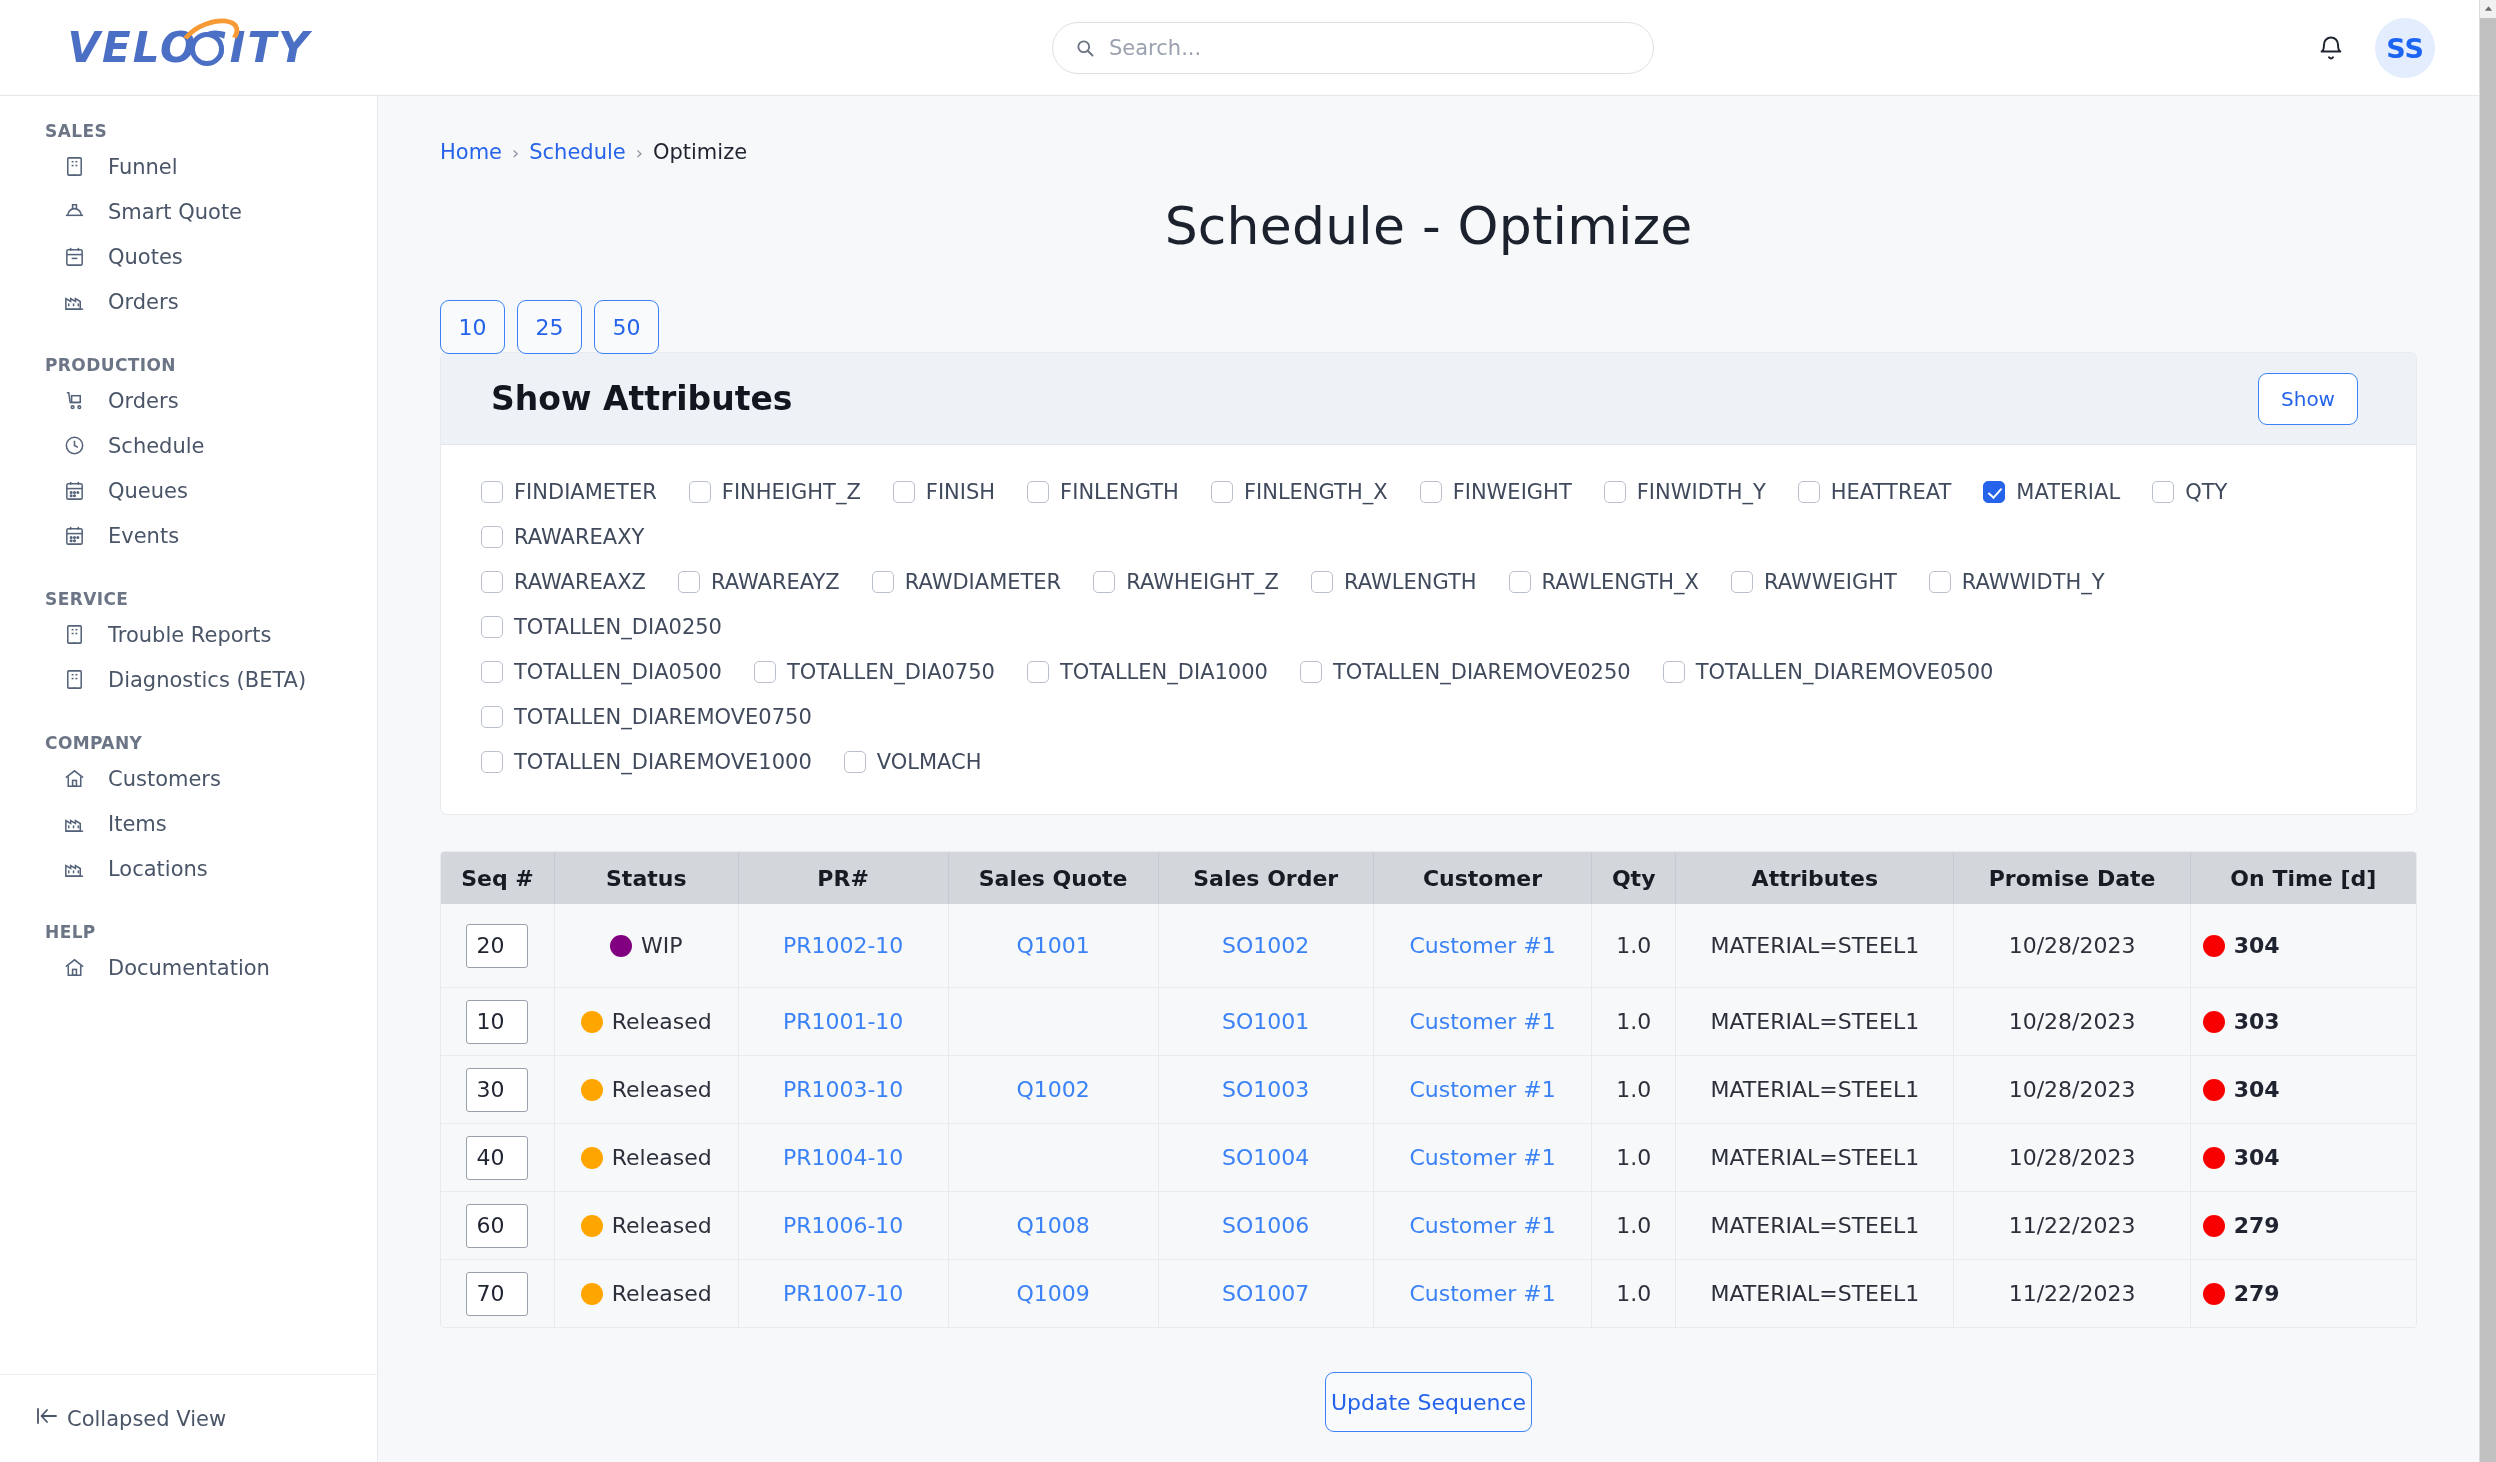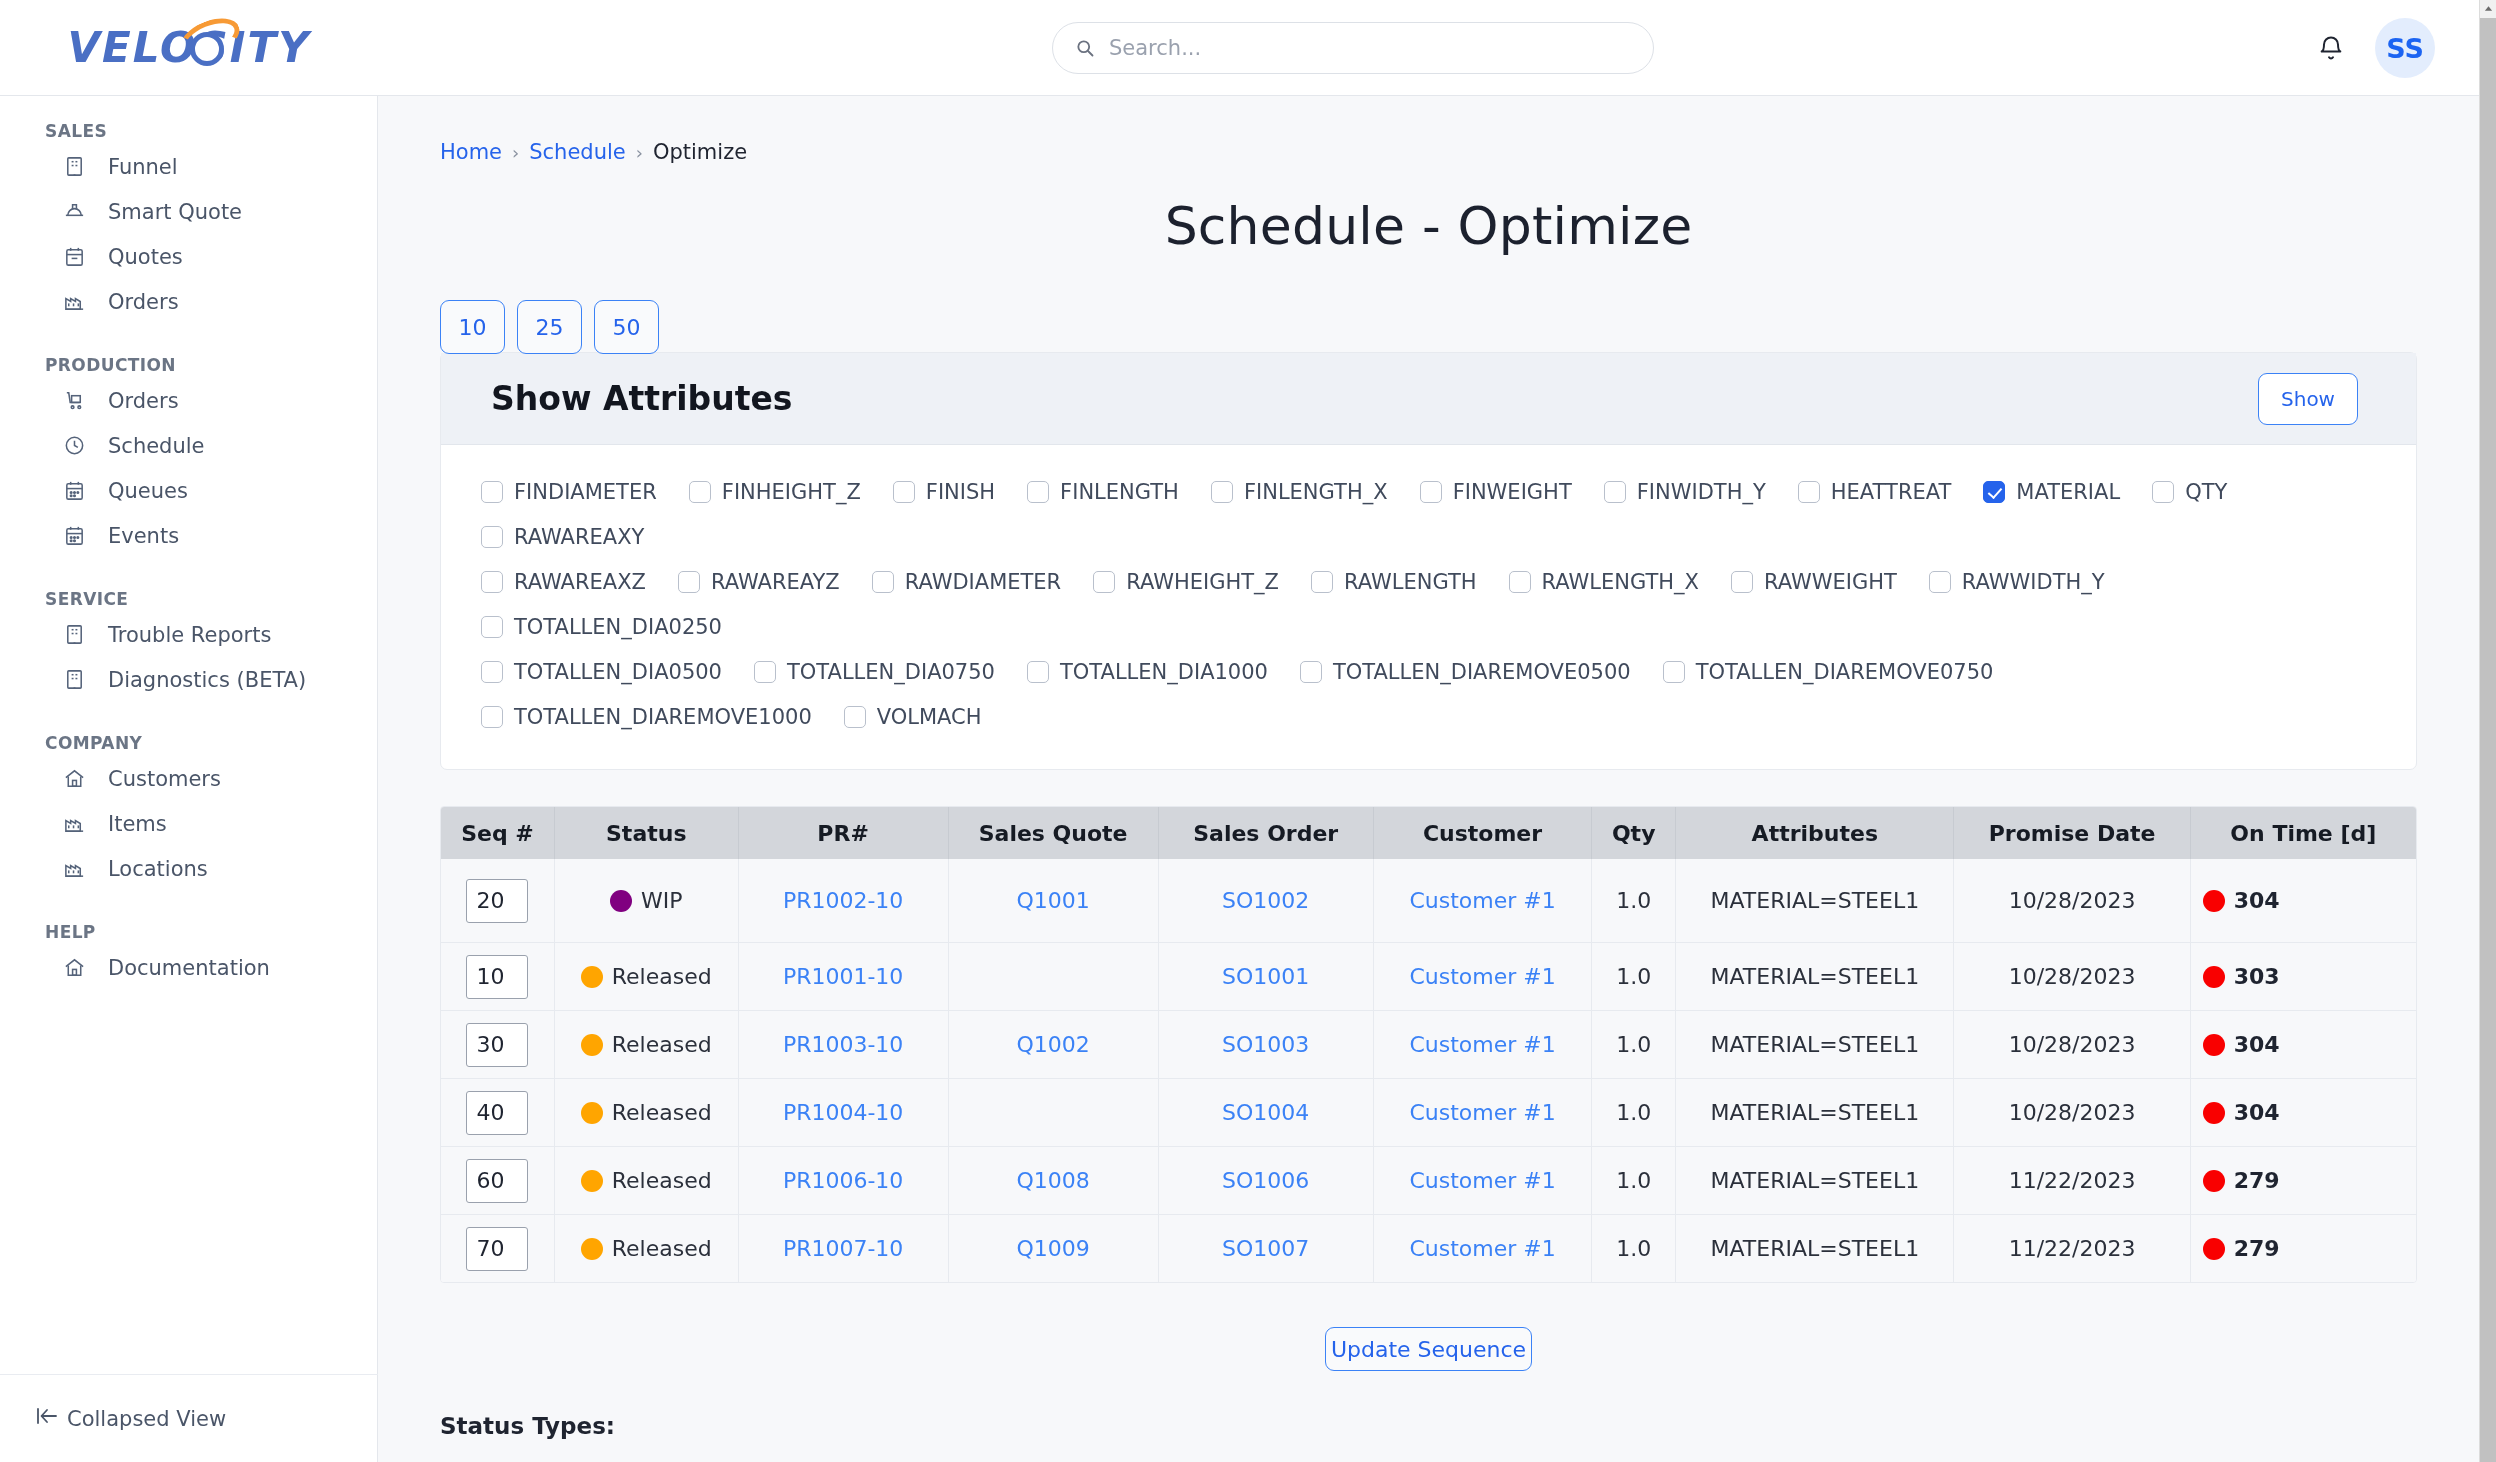--- a/index.html
+++ b/index.html
@@ -185,21 +185,21 @@
     font-family:"DejaVu Sans", sans-serif;
   }
   .status-cell { display:flex; align-items:center; justify-content:center; gap:9px; height:67px; }
   .dot { width:22px; height:22px; border-radius:50%; flex:none; display:inline-block; }
   .link { color:#3b82f6; cursor:pointer; }
   .ontime-cell { display:flex; align-items:center; justify-content:flex-start; gap:9px; height:67px; padding-left:12px; }
   .ontime-val { font-weight:bold; color:#1f2430; }
 
   .update-row { display:flex; justify-content:center; margin-top:44px; }
   .update-btn {
-    width:207px; height:44px; border:1px solid #3b82f6; border-radius:9px;
+    width:207px; height:60px; border:1px solid #3b82f6; border-radius:9px;
     background:#f9fafc; color:#2563eb; font-size:22px;
     display:flex; align-items:center; justify-content:center; cursor:pointer;
   }
 
   .status-types { margin:42px 0 0 62px; }
   .status-types h3 { margin:0 0 6px 0; font-size:23px; font-weight:bold; color:#1f2430; }
 
   
   .scrollbar {
     position:absolute; top:0; right:0; width:17px; height:1462px;
@@ -566,20 +566,24 @@
             <span class="cb"></span>
             <span class="attr-label">TOTALLEN_DIA0500</span>
           </div>
           <div class="attr-item">
             <span class="cb"></span>
             <span class="attr-label">TOTALLEN_DIA0750</span>
           </div>
           <div class="attr-item">
             <span class="cb"></span>
             <span class="attr-label">TOTALLEN_DIA1000</span>
+          </div>
+          <div class="attr-item">
+            <span class="cb"></span>
+            <span class="attr-label">TOTALLEN_DIAREMOVE0250</span>
           </div>
           <div class="attr-item">
             <span class="cb"></span>
             <span class="attr-label">TOTALLEN_DIAREMOVE0500</span>
           </div>
           <div class="attr-item">
             <span class="cb"></span>
             <span class="attr-label">TOTALLEN_DIAREMOVE0750</span>
           </div>
         </div>

